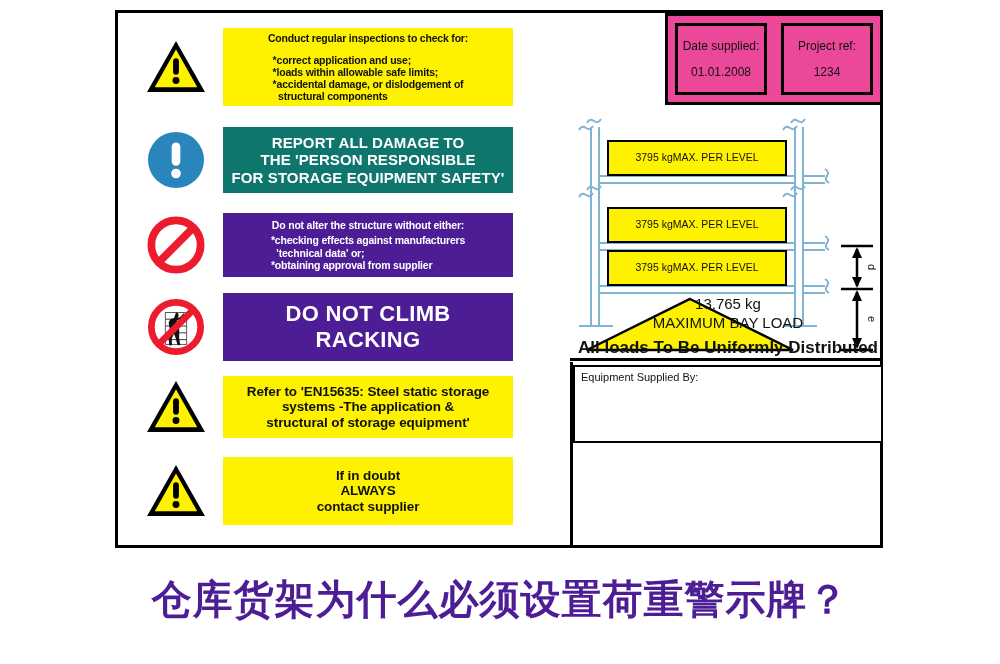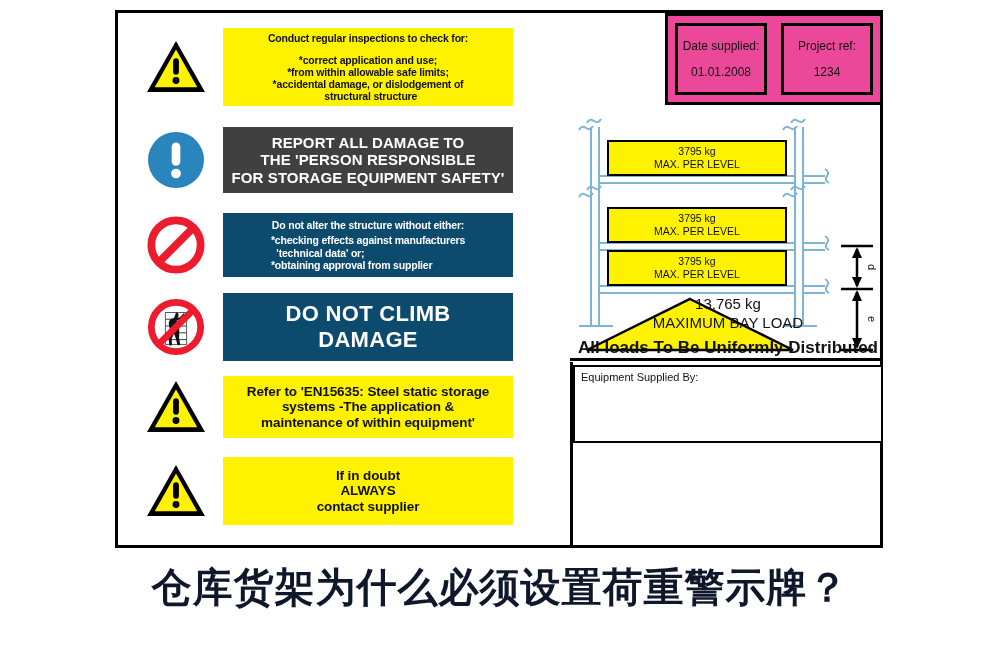--- a/index.html
+++ b/index.html
@@ -15,22 +15,22 @@
     border:3px solid #000;background:#fff;box-sizing:border-box;
   }
 
   
   .row{position:absolute;left:10px;width:385px;display:flex;align-items:center;}
   .icon-cell{width:95px;display:flex;justify-content:center;align-items:center;flex:0 0 95px;}
   .msg{flex:1 1 auto;box-sizing:border-box;display:flex;flex-direction:column;
        justify-content:center;align-items:center;text-align:center;}
 
   .msg.yellow{background:#fff200;color:#111;}
-  .msg.blue{background:#404040;color:#fff;}
-  .msg.red{background:#0c4a6e;color:#fff;}
+  .msg.blue{background:#0f766e;color:#fff;}
+  .msg.red{background:#4c1d95;color:#fff;}
 
   .msg .line{line-height:1.16;white-space:pre;}
 
   .small{font-size:10.5px;font-weight:700;letter-spacing:-.2px;}
   .bullets{font-size:10.5px;font-weight:700;text-align:left;letter-spacing:-.2px;}
   .caps-blue{font-size:15px;font-weight:700;letter-spacing:.1px;}
   .caps-red{font-size:22px;font-weight:700;letter-spacing:.3px;}
   .med{font-size:13.5px;font-weight:600;letter-spacing:-.1px;}
 
   
@@ -47,63 +47,63 @@
   .hdrcell{width:92px;height:72px;border:3px solid #000;box-sizing:border-box;
            display:flex;flex-direction:column;justify-content:center;align-items:center;
            font-size:12px;color:#111;}
   .hdrcell .lbl{margin-bottom:12px;}
   .hdrcell .val{}
 
   #rackwrap{position:absolute;left:455px;top:100px;width:310px;height:245px;}
   #rack{position:absolute;left:0;top:0;width:310px;height:245px;}
 
   .loadlabel{position:absolute;background:#fff200;border:2.5px solid #000;
-             box-sizing:border-box;display:flex;flex-direction:column;
+             box-sizing:border-box;display:flex;
              justify-content:center;align-items:center;font-size:10.5px;
              color:#111;line-height:1.25;text-align:center;}
 
   #baytxt{position:absolute;left:78px;top:182px;width:154px;text-align:center;
           font-size:15px;color:#111;line-height:1.25;}
 
   #unifline{position:absolute;left:455px;top:325px;width:310px;text-align:center;
             font-size:17px;color:#111;font-weight:600;}
 
   #eqbox{position:absolute;left:455px;top:352px;width:310px;height:78px;
          border:2.5px solid #000;box-sizing:border-box;padding:4px 6px;
          font-size:11px;color:#111;background:#fff;}
 
   .dimlabel{position:absolute;font-size:11px;color:#111;
             transform:rotate(90deg);transform-origin:center;}
 
   
-  #caption{position:absolute;left:0;top:560px;width:1000px;text-align:center;
-           font-size:40px;font-weight:700;color:#0f172a;
+  #caption{position:absolute;left:0;top:572px;width:1000px;text-align:center;
+           font-size:40px;font-weight:700;color:#4c1d95;
            font-family:"DejaVu Sans", sans-serif;letter-spacing:1px;}
 </style>
 </head>
 <body>
 
 <div id="sign">
 
   <div class="row" style="top:8px;height:92px;">
     <div class="icon-cell">
       <svg class="tri-warn" viewBox="0 0 64 58">
         <path d="M32 2 L62 55 L2 55 Z" fill="#000"></path>
         <path d="M32 11 L54 50 L10 50 Z" fill="#fff200"></path>
         <rect x="29" y="20" width="6" height="17" rx="3" fill="#000"></rect>
         <circle cx="32" cy="43" r="3.6" fill="#000"></circle>
       </svg>
     </div>
     <div class="msg yellow" style="height:78px;padding:6px 8px;">
       <div class="line small">Conduct regular inspections to check for:</div>
-      <div class="bullets" style="margin-top:10px;text-align:center;">
+      <div class="bullets" style="margin-top:10px;">
         <div class="line">*correct application and use;</div>
-        <div class="line">*from within allowable safe limits;</div>
+        <div class="line">*loads within allowable safe limits;</div>
         <div class="line">*accidental damage, or dislodgement of</div>
-        <div class="line">  structural structure</div>
+        <div class="line">  structural components</div>
       </div>
     </div>
   </div>
 
   <div class="row" style="top:108px;height:78px;">
     <div class="icon-cell">
       <svg class="circ" viewBox="0 0 60 60">
         <circle cx="30" cy="30" r="29" fill="#2b85bd"></circle>
         <rect x="25.5" y="12" width="9" height="24" rx="4.5" fill="#fff"></rect>
         <circle cx="30" cy="44" r="5" fill="#fff"></circle>
@@ -147,37 +147,37 @@
           <path d="M30 15 c3 0 3.6 4 1.6 5.3 c2.4 .4 4.6-2.4 6.2-4.6 l1.6 1.4 c-2 3.2-4.6 6.4-8.4 5.8
                    l-.4 5.2 l2.8 4.6 l-.2 8.4 l1.2 7.4 l-2.8 .4 l-2-7.4 l-1.6-4.6 l-2.4 5 l.2 7 l-2.8 .2
                    l-.6-8 l1.4-7.6 l-1.2-6.6 c-.6-3.4 2.6-6.2 5.4-6.3 z" fill="#111"></path>
         </g>
         <circle cx="30" cy="30" r="25.5" fill="none" stroke="#ed1b2e" stroke-width="7"></circle>
         <rect x="26.5" y="3" width="7" height="54" fill="#ed1b2e" transform="rotate(45 30 30)"></rect>
       </svg>
     </div>
     <div class="msg red" style="height:68px;padding:4px 6px;">
       <div class="line caps-red">DO NOT CLIMB</div>
-      <div class="line caps-red">DAMAGE</div>
+      <div class="line caps-red">RACKING</div>
     </div>
   </div>
 
   <div class="row" style="top:358px;height:72px;">
     <div class="icon-cell">
       <svg class="tri-warn" viewBox="0 0 64 58">
         <path d="M32 2 L62 55 L2 55 Z" fill="#000"></path>
         <path d="M32 11 L54 50 L10 50 Z" fill="#fff200"></path>
         <rect x="29" y="20" width="6" height="17" rx="3" fill="#000"></rect>
         <circle cx="32" cy="43" r="3.6" fill="#000"></circle>
       </svg>
     </div>
     <div class="msg yellow" style="height:62px;padding:8px 4px;">
       <div class="line med">Refer to 'EN15635: Steel static storage</div>
       <div class="line med">systems -The application &amp;</div>
-      <div class="line med">maintenance of within equipment'</div>
+      <div class="line med">structural of storage equipment'</div>
     </div>
   </div>
 
   <div class="row" style="top:442px;height:72px;">
     <div class="icon-cell">
       <svg class="tri-warn" viewBox="0 0 64 58">
         <path d="M32 2 L62 55 L2 55 Z" fill="#000"></path>
         <path d="M32 11 L54 50 L10 50 Z" fill="#fff200"></path>
         <rect x="29" y="20" width="6" height="17" rx="3" fill="#000"></rect>
         <circle cx="32" cy="43" r="3.6" fill="#000"></circle>

